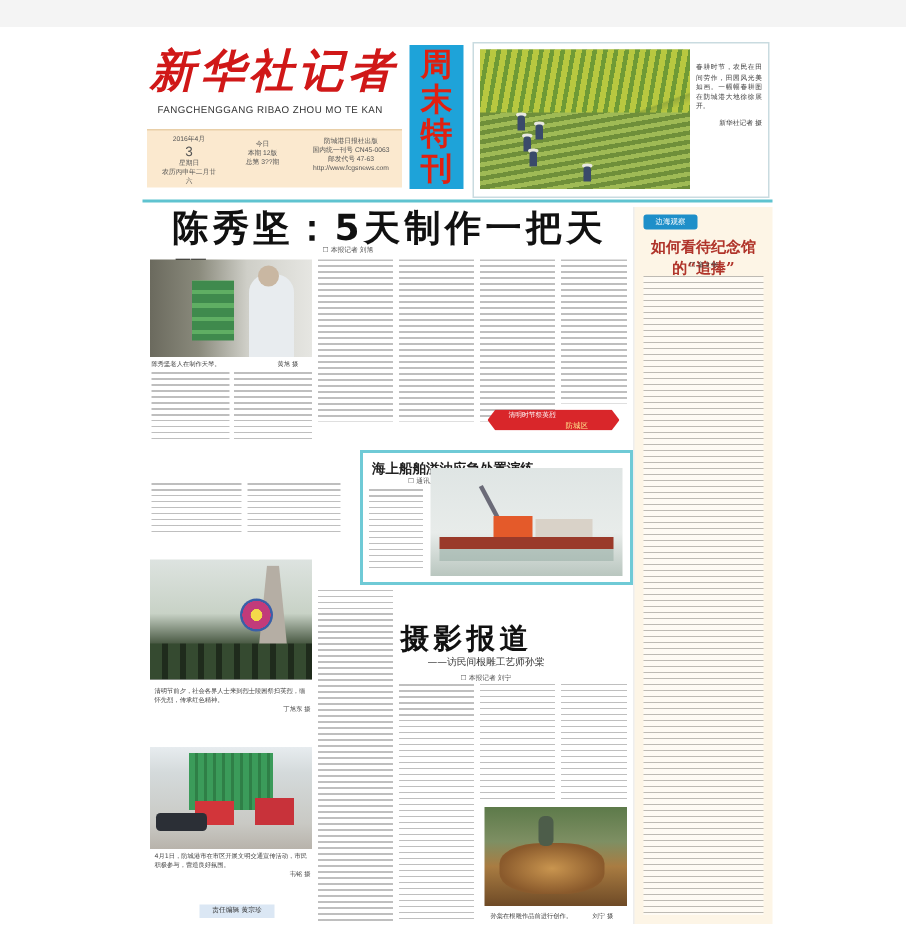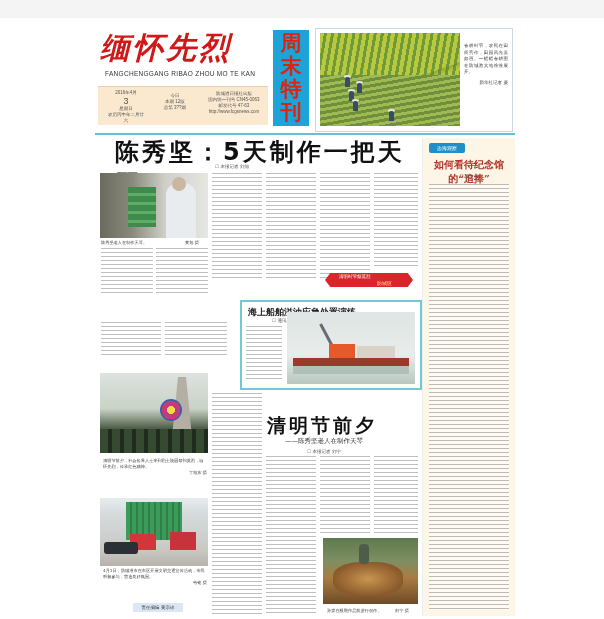--- a/index.html
+++ b/index.html
@@ -46,21 +46,21 @@
   .carvesub{left:190px;top:419px;font-size:6.5px;color:#333;}
   .edit{left:38px;top:585px;width:50px;height:9px;background:#dbe7f4;font-size:4.5px;line-height:9px;text-align:center;color:#333;}
 </style>
 </head>
 <body>
 
 <div class="topbar"></div>
 
 <div class="page">
 
-  <div class="abs logo">缅怀先烈</div>
+  <div class="abs logo">新华社记者</div>
   <div class="abs pinyin">FANGCHENGGANG RIBAO ZHOU MO TE KAN</div>
   <div class="abs infobar">
     <div class="col" style="left:8px;top:3px;text-align:center;width:40px;">
       <div>2016年4月</div>
       <div style="font-size:9px;line-height:10px;">3</div>
       <div>星期日</div>
       <div>农历丙申年二月廿六</div>
     </div>
     <div class="col" style="left:62px;top:6px;width:30px;text-align:center;">
       <div>今日</div>
@@ -145,22 +145,22 @@
   <div class="abs photo" style="left:5px;top:355px;width:108px;height:80px;background:linear-gradient(180deg,#dde3e0 0,#c8d2c6 45%,#4a5a44 70%,#2a332a 100%);">
     <div style="position:absolute;left:72px;top:4px;width:20px;height:60px;background:#b5aea4;clip-path:polygon(30% 0,70% 0,100% 100%,0 100%);"></div>
     <div style="position:absolute;left:60px;top:26px;width:22px;height:22px;border-radius:50%;background:radial-gradient(circle,#f4d94a 0 25%,#c23b7a 26% 60%,#3a5fa8 61%);"></div>
     <div style="position:absolute;left:0;top:56px;width:108px;height:24px;background:repeating-linear-gradient(90deg,#354a30 0 8px,#1f2b1c 8px 12px);"></div>
   </div>
   <div class="abs cap" style="left:8px;top:440px;width:104px;">
     <span>清明节前夕，社会各界人士来到烈士陵园祭扫英烈，缅怀先烈，传承红色精神。</span>
     <div style="text-align:right;">丁旭东 摄</div>
   </div>
 
-  <div class="abs carve">清明节前夕</div>
-  <div class="abs carvesub">——陈秀坚老人在制作天琴</div>
+  <div class="abs carve">摄影报道</div>
+  <div class="abs carvesub">——访民间根雕工艺师孙棠</div>
   <div class="abs byline" style="left:212px;top:431px;">☐ 本报记者 刘宁</div>
 
   <div class="abs txt" style="left:117px;top:375px;width:50px;height:222px;"></div>
   <div class="abs txt" style="left:171px;top:438px;width:50px;height:159px;"></div>
   <div class="abs txt" style="left:225px;top:438px;width:50px;height:80px;"></div>
   <div class="abs txt" style="left:279px;top:438px;width:44px;height:80px;"></div>
 
   <div class="abs photo" style="left:228px;top:520px;width:95px;height:66px;background:linear-gradient(180deg,#5d7a4a 0,#7e8f63 35%,#a97c42 60%,#6e4a26 100%);">
     <div style="position:absolute;left:10px;top:24px;width:70px;height:34px;background:radial-gradient(ellipse,#c9954f 0,#8a5a2c 70%);border-radius:40%;"></div>
     <div style="position:absolute;left:36px;top:6px;width:10px;height:20px;background:#4d5d4a;border-radius:4px;"></div>

